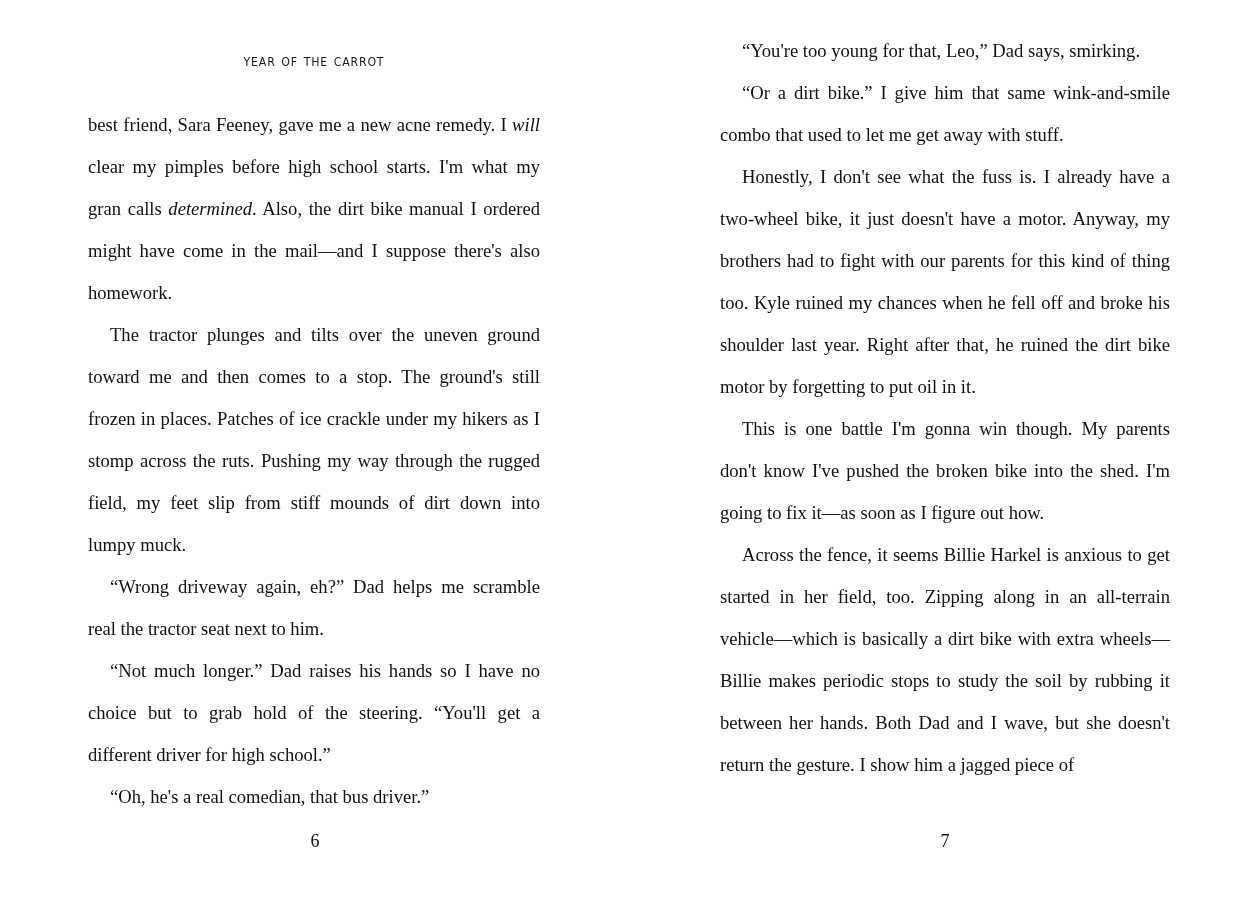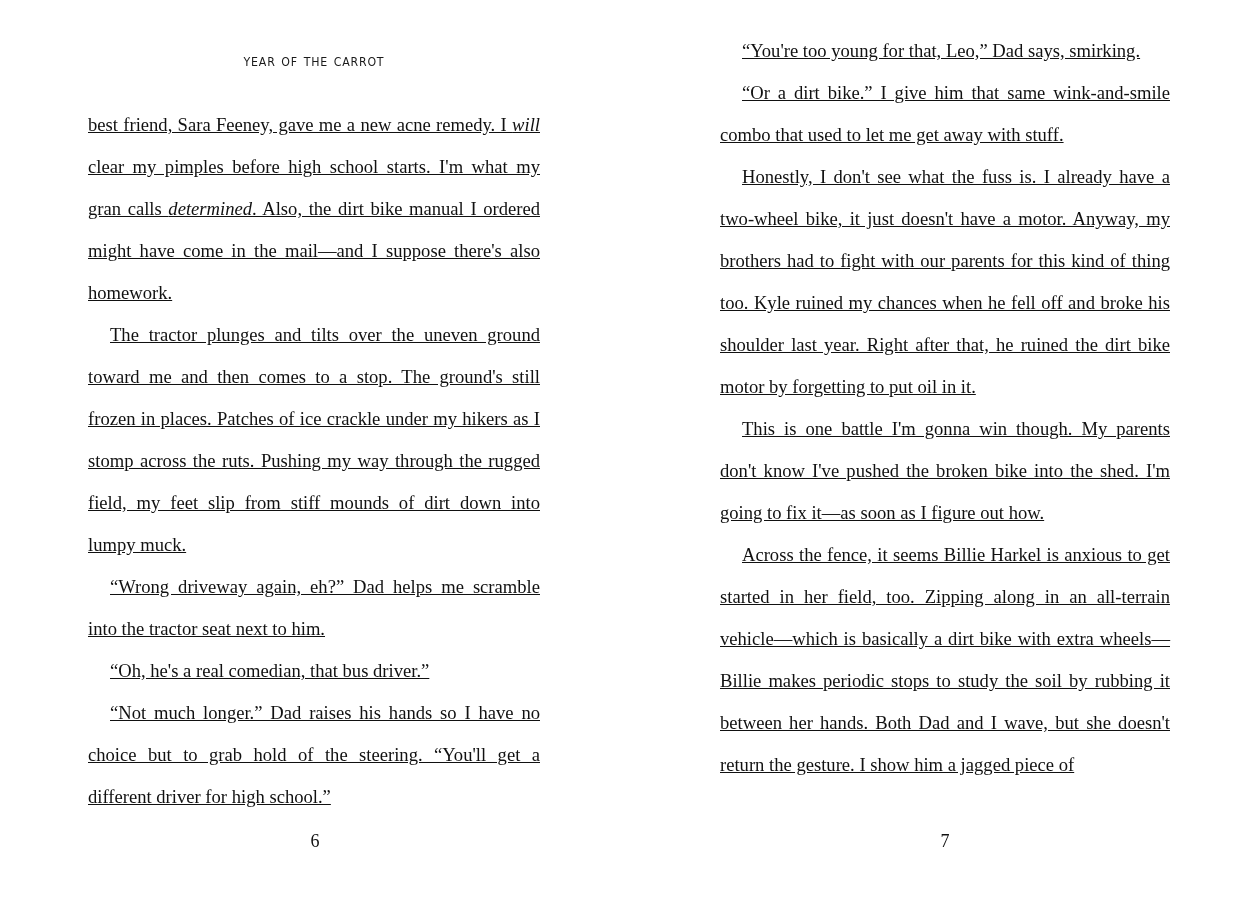--- a/index.html
+++ b/index.html
@@ -19,21 +19,20 @@
     width: 1260px;
     height: 900px;
     display: flex;
     flex-direction: row;
   }
   .page {
     position: relative;
     width: 630px;
     height: 900px;
     box-sizing: border-box;
-    text-decoration: underline;
   }
   .page-left {
     padding: 0 90px 0 88px;
   }
   .page-right {
     padding: 0 90px 0 90px;
   }
   .running-head {
     text-align: center;
     font-family: "DejaVu Sans", sans-serif;
@@ -89,23 +88,23 @@
 </head>
 <body>
 
 <div class="spread">
 
   <div class="page page-left">
     <div class="running-head"><span class="running-head-inner">Year of the Carrot</span></div>
     <div class="body-col" id="left-body">
         <p><span>best friend, Sara Feeney, gave me a new acne remedy. I </span><em>will</em><span> clear my pimples before high school starts. I'm what my gran calls </span><em>determined</em><span>. Also, the dirt bike manual I ordered might have come in the mail—and I suppose there's also homework.</span></p>
         <p class="indent"><span>The tractor plunges and tilts over the uneven ground toward me and then comes to a stop. The ground's still frozen in places. Patches of ice crackle under my hikers as I stomp across the ruts. Pushing my way through the rugged field, my feet slip from stiff mounds of dirt down into lumpy muck.</span></p>
-        <p class="indent"><span>“Wrong driveway again, eh?” Dad helps me scramble into the tractor seat next to him.</span></p>
+        <p class="indent"><span>“Wrong driveway again, eh?” Dad helps me scramble real the tractor seat next to him.</span></p>
+        <p class="indent"><span>“Not much longer.” Dad raises his hands so I have no choice but to grab hold of the steering. “You'll get a different driver for high school.”</span></p>
         <p class="indent"><span>“Oh, he's a real comedian, that bus driver.”</span></p>
-        <p class="indent"><span>“Not much longer.” Dad raises his hands so I have no choice but to grab hold of the steering. “You'll get a different driver for high school.”</span></p>
       </div>
     <div class="folio">6</div>
   </div>
 
   <div class="page page-right">
     <div class="body-col" id="right-body">
         <p class="indent"><span>“You're too young for that, Leo,” Dad says, smirking.</span></p>
         <p class="indent"><span>“Or a dirt bike.” I give him that same wink-and-smile combo that used to let me get away with stuff.</span></p>
         <p class="indent"><span>Honestly, I don't see what the fuss is. I already have a two-wheel bike, it just doesn't have a motor. Anyway, my brothers had to fight with our parents for this kind of thing too. Kyle ruined my chances when he fell off and broke his shoulder last year. Right after that, he ruined the dirt bike motor by forgetting to put oil in it.</span></p>
         <p class="indent"><span>This is one battle I'm gonna win though. My parents don't know I've pushed the broken bike into the shed. I'm going to fix it—as soon as I figure out how.</span></p>

